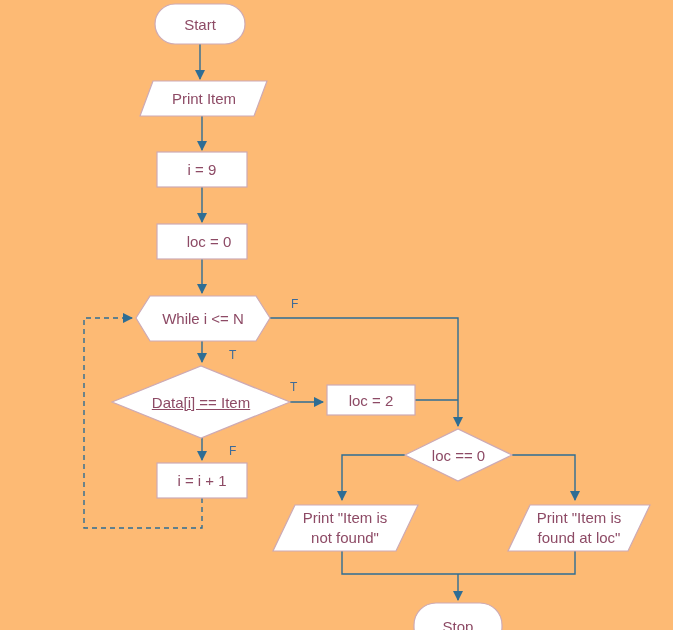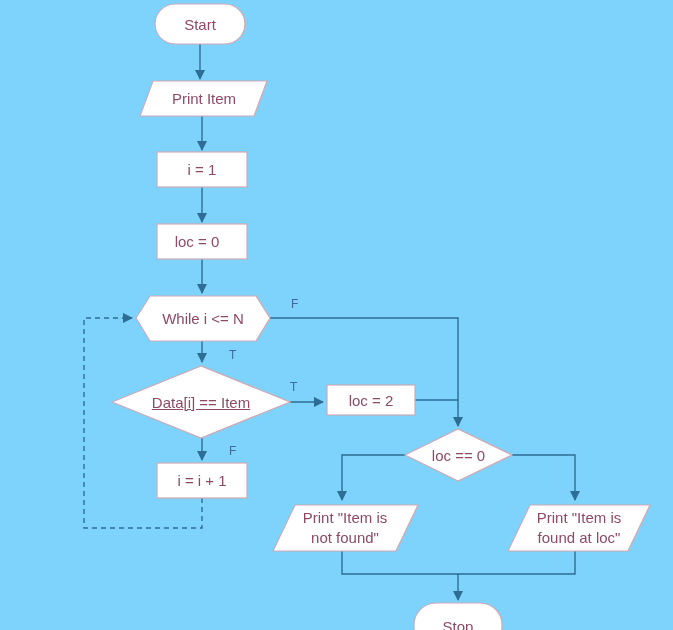--- a/index.html
+++ b/index.html
@@ -1,20 +1,20 @@
 <!DOCTYPE html>
 <html><head>
 <meta charset="utf-8">
 <style>
   html, body { margin: 0; padding: 0; background: #ffffff; }
   .canvas {
     position: relative;
     width: 673px;
     height: 630px;
-    background: #7dd3fc;
+    background: #fdba74;
     overflow: hidden;
     font-family: "Liberation Sans", sans-serif;
   }
   .canvas svg { position: absolute; left: 0; top: 0; }
   .node-label {
     position: absolute;
     display: flex;
     align-items: center;
     justify-content: center;
     color: #8d4a65;
@@ -72,23 +72,23 @@
     <polygon class="shape" points="405,455 458,429 512,455 458,481"></polygon>
     <polygon class="shape" points="295,505 418,505 396,551 273,551"></polygon>
     <polygon class="shape" points="530,505 650,505 628,551 508,551"></polygon>
     <rect class="shape" x="414" y="603" width="88" height="46" rx="22" ry="22"></rect>
   </svg>
 
   <div class="node-label" style="left:155px; top:4px; width:90px; height:40px;">Start</div>
 
   <div class="node-label" style="left:146px; top:81px; width:116px; height:35px;">Print Item</div>
 
-  <div class="node-label" style="left:157px; top:152px; width:90px; height:35px;">i = 1</div>
+  <div class="node-label" style="left:157px; top:152px; width:90px; height:35px;">i = 9</div>
 
-  <div class="node-label" style="left:157px; top:224px; width:80px; height:35px;">loc = 0</div>
+  <div class="node-label" style="left:157px; top:224px; width:80px; height:35px;padding-left:12px;">loc = 0</div>
 
   <div class="node-label" style="left:136px; top:296px; width:134px; height:45px;">While i &lt;= N</div>
 
   <div class="node-label" style="left:112px; top:366px; width:178px; height:72px;text-decoration:underline;">Data[i] == Item</div>
 
   <div class="node-label" style="left:327px; top:385px; width:88px; height:30px;">loc = 2</div>
 
   <div class="node-label" style="left:157px; top:463px; width:90px; height:35px;text-align:center;">i = i + 1</div>
 
   <div class="node-label" style="left:405px; top:429px; width:107px; height:52px;">loc == 0</div>

